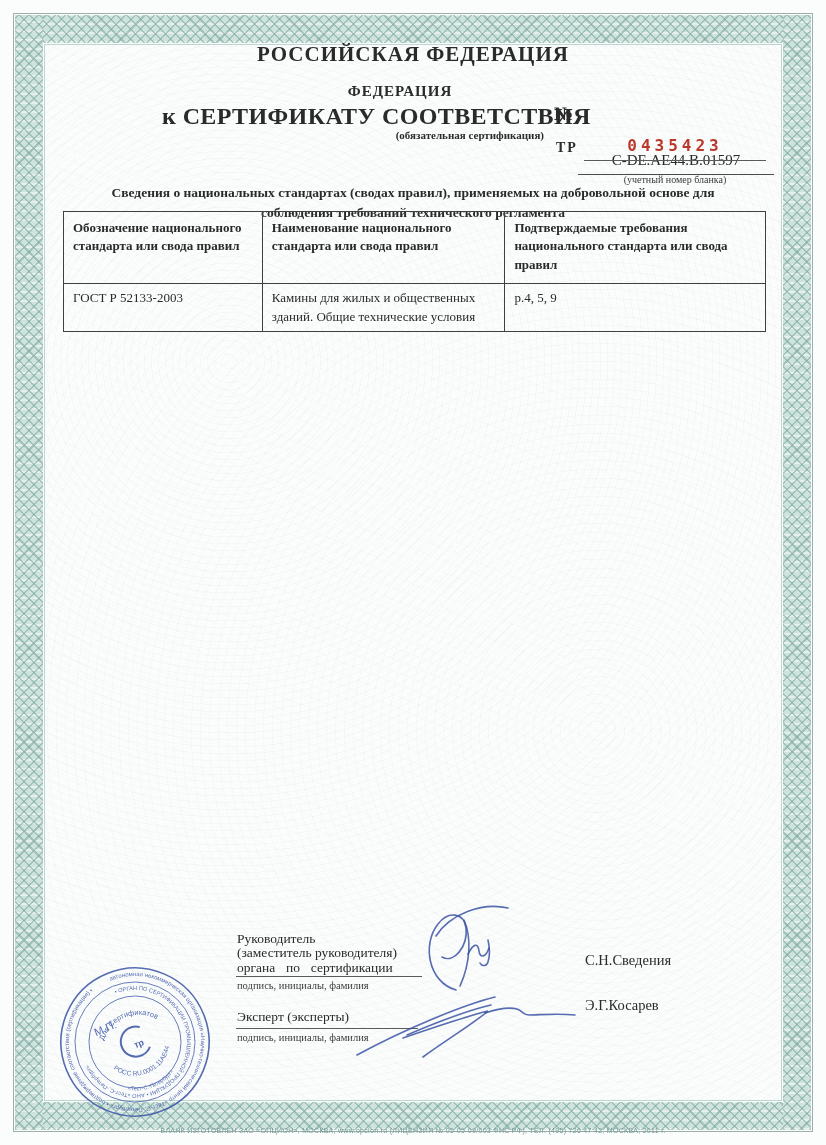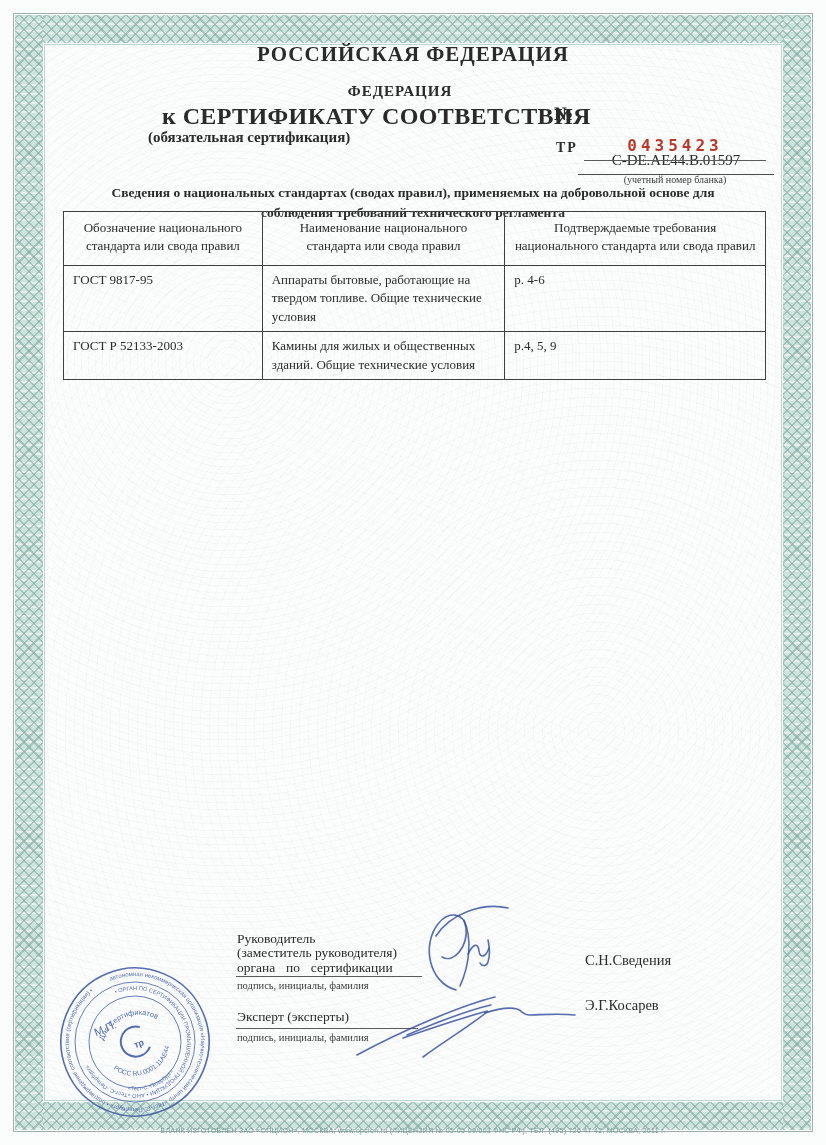--- a/index.html
+++ b/index.html
@@ -35,36 +35,36 @@
 
   
   .country-title{position:absolute;top:42px;left:0;width:826px;text-align:center;
     font-size:21px;font-weight:bold;letter-spacing:1px;}
   .doc-type{position:absolute;top:83px;left:0;width:800px;text-align:center;
     font-size:15px;font-weight:bold;letter-spacing:1px;}
   .cert-line-prefix{position:absolute;top:103px;left:162px;font-size:24px;font-weight:bold;letter-spacing:.4px;}
   .number-sign{position:absolute;top:103px;left:554px;font-size:19px;font-weight:bold;}
   .cert-number{position:absolute;top:104px;left:578px;width:196px;height:22px;
     text-align:center;font-size:15px;border-bottom:1px solid #4a4a4a;margin-top:48px;}
-  .mandatory-note{position:absolute;top:129px;left:148px;width:382px;text-align:left;
-    font-size:15px;font-weight:bold;}
+  .mandatory-note{position:absolute;top:129px;left:162px;width:382px;text-align:right;
+    font-size:11px;font-weight:bold;}
   .tr-label{position:absolute;top:140px;left:556px;font-size:14px;font-weight:bold;letter-spacing:2px;}
   .blank-number{position:absolute;top:136px;left:584px;width:182px;height:24px;text-align:center;
     font-family:"DejaVu Sans Mono", monospace;font-size:16px;font-weight:bold;letter-spacing:4px;
     color:#bb372c;border-bottom:1px solid #5a5a5a;}
   .blank-caption{position:absolute;top:162px;left:584px;width:182px;text-align:center;font-size:10px;color:#3a3a3a;margin-top:12px;}
 
   .intro{position:absolute;top:183px;left:83px;width:660px;text-align:center;
     font-size:13.5px;font-weight:bold;line-height:1.45;}
 
   
   table.standards{position:absolute;top:211px;left:63px;width:703px;border-collapse:collapse;
     font-size:13px;}
   table.standards th, table.standards td{border:1.2px solid #3f3f3f;vertical-align:top;padding:5px 9px;line-height:1.42;}
-  table.standards th{font-weight:normal;text-align:center;padding-top:7px;padding-bottom:9px;}
+  table.standards th{font-weight:bold;text-align:left;padding-top:7px;padding-bottom:9px;}
   col.c1{width:199px;} col.c2{width:243px;} col.c3{width:261px;}
   tr.r1 td{height:46px;} tr.r2 td{height:33px;}
 
   
   .sig-label{position:absolute;left:237px;font-size:13.5px;line-height:1.06;}
   .sig-label .justify{word-spacing:.55em;}
   .sig-line{position:absolute;border-bottom:1px solid #5a5a5a;}
   .sig-caption{position:absolute;left:237px;font-size:10.5px;color:#3c3c3c;}
   .sig-name{position:absolute;left:585px;font-size:14.5px;}
 
@@ -109,25 +109,20 @@
       <col class="c3">
     </colgroup>
   <thead>
     <tr>
       <th>Обозначение национального стандарта или свода правил</th>
       <th>Наименование национального стандарта или свода правил</th>
       <th>Подтверждаемые требования национального стандарта или свода правил</th>
     </tr>
   </thead>
   <tbody>
-    <tr class="r1">
-      <td>ГОСТ 9817-95</td>
-      <td>Аппараты бытовые, работающие на твердом топливе. Общие технические условия</td>
-      <td>р. 4-6</td>
-    </tr>
     <tr class="r2">
       <td>ГОСТ Р 52133-2003</td>
       <td>Камины для жилых и общественных зданий. Общие технические условия</td>
       <td>р.4, 5, 9</td>
     </tr>
   </tbody>
 </table>
 
 <div class="sig-label" style="top:932px;">
   <div>Руководитель</div>

